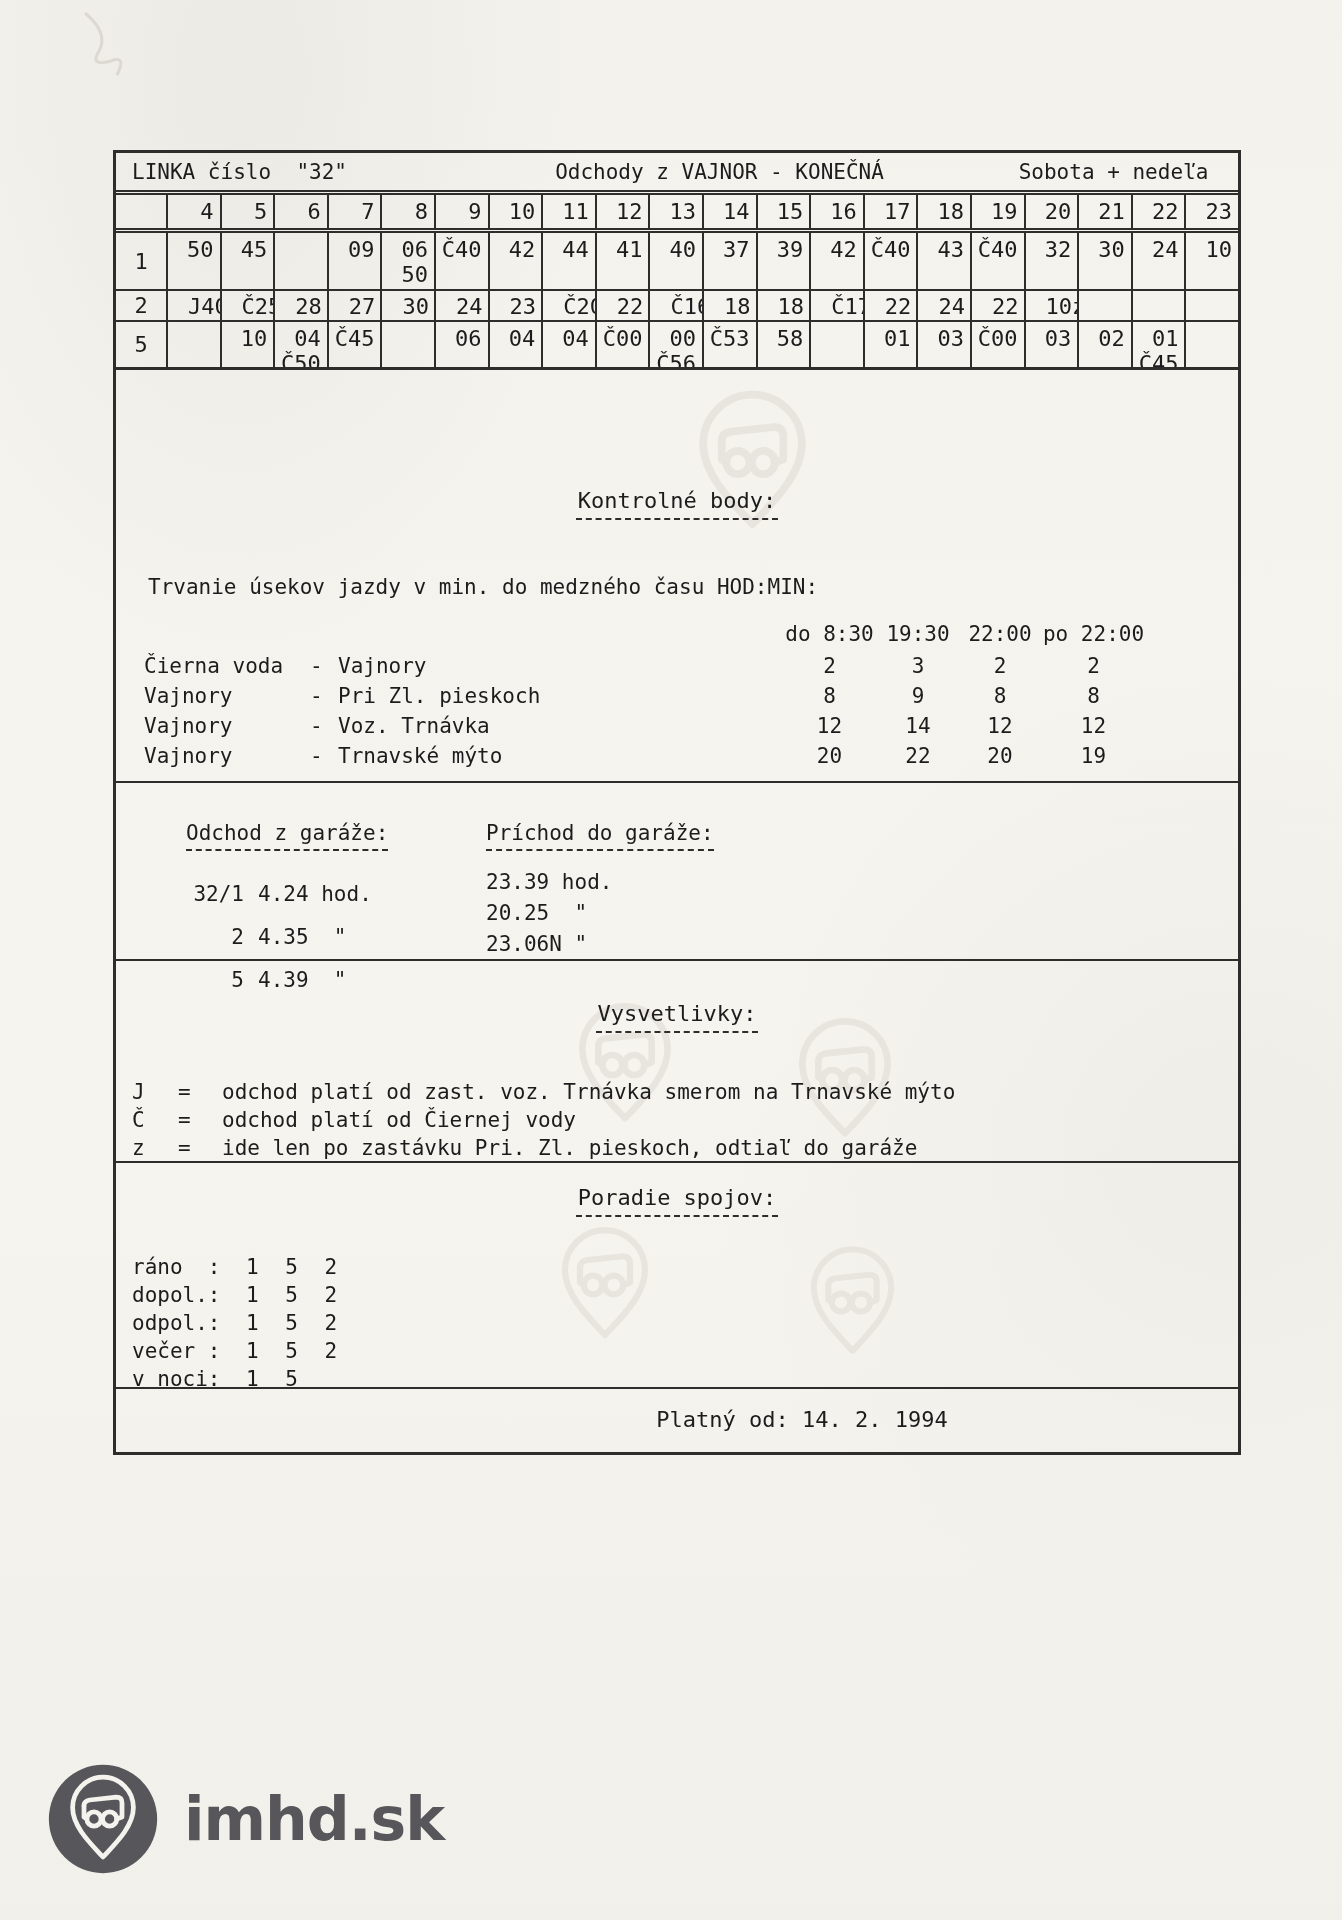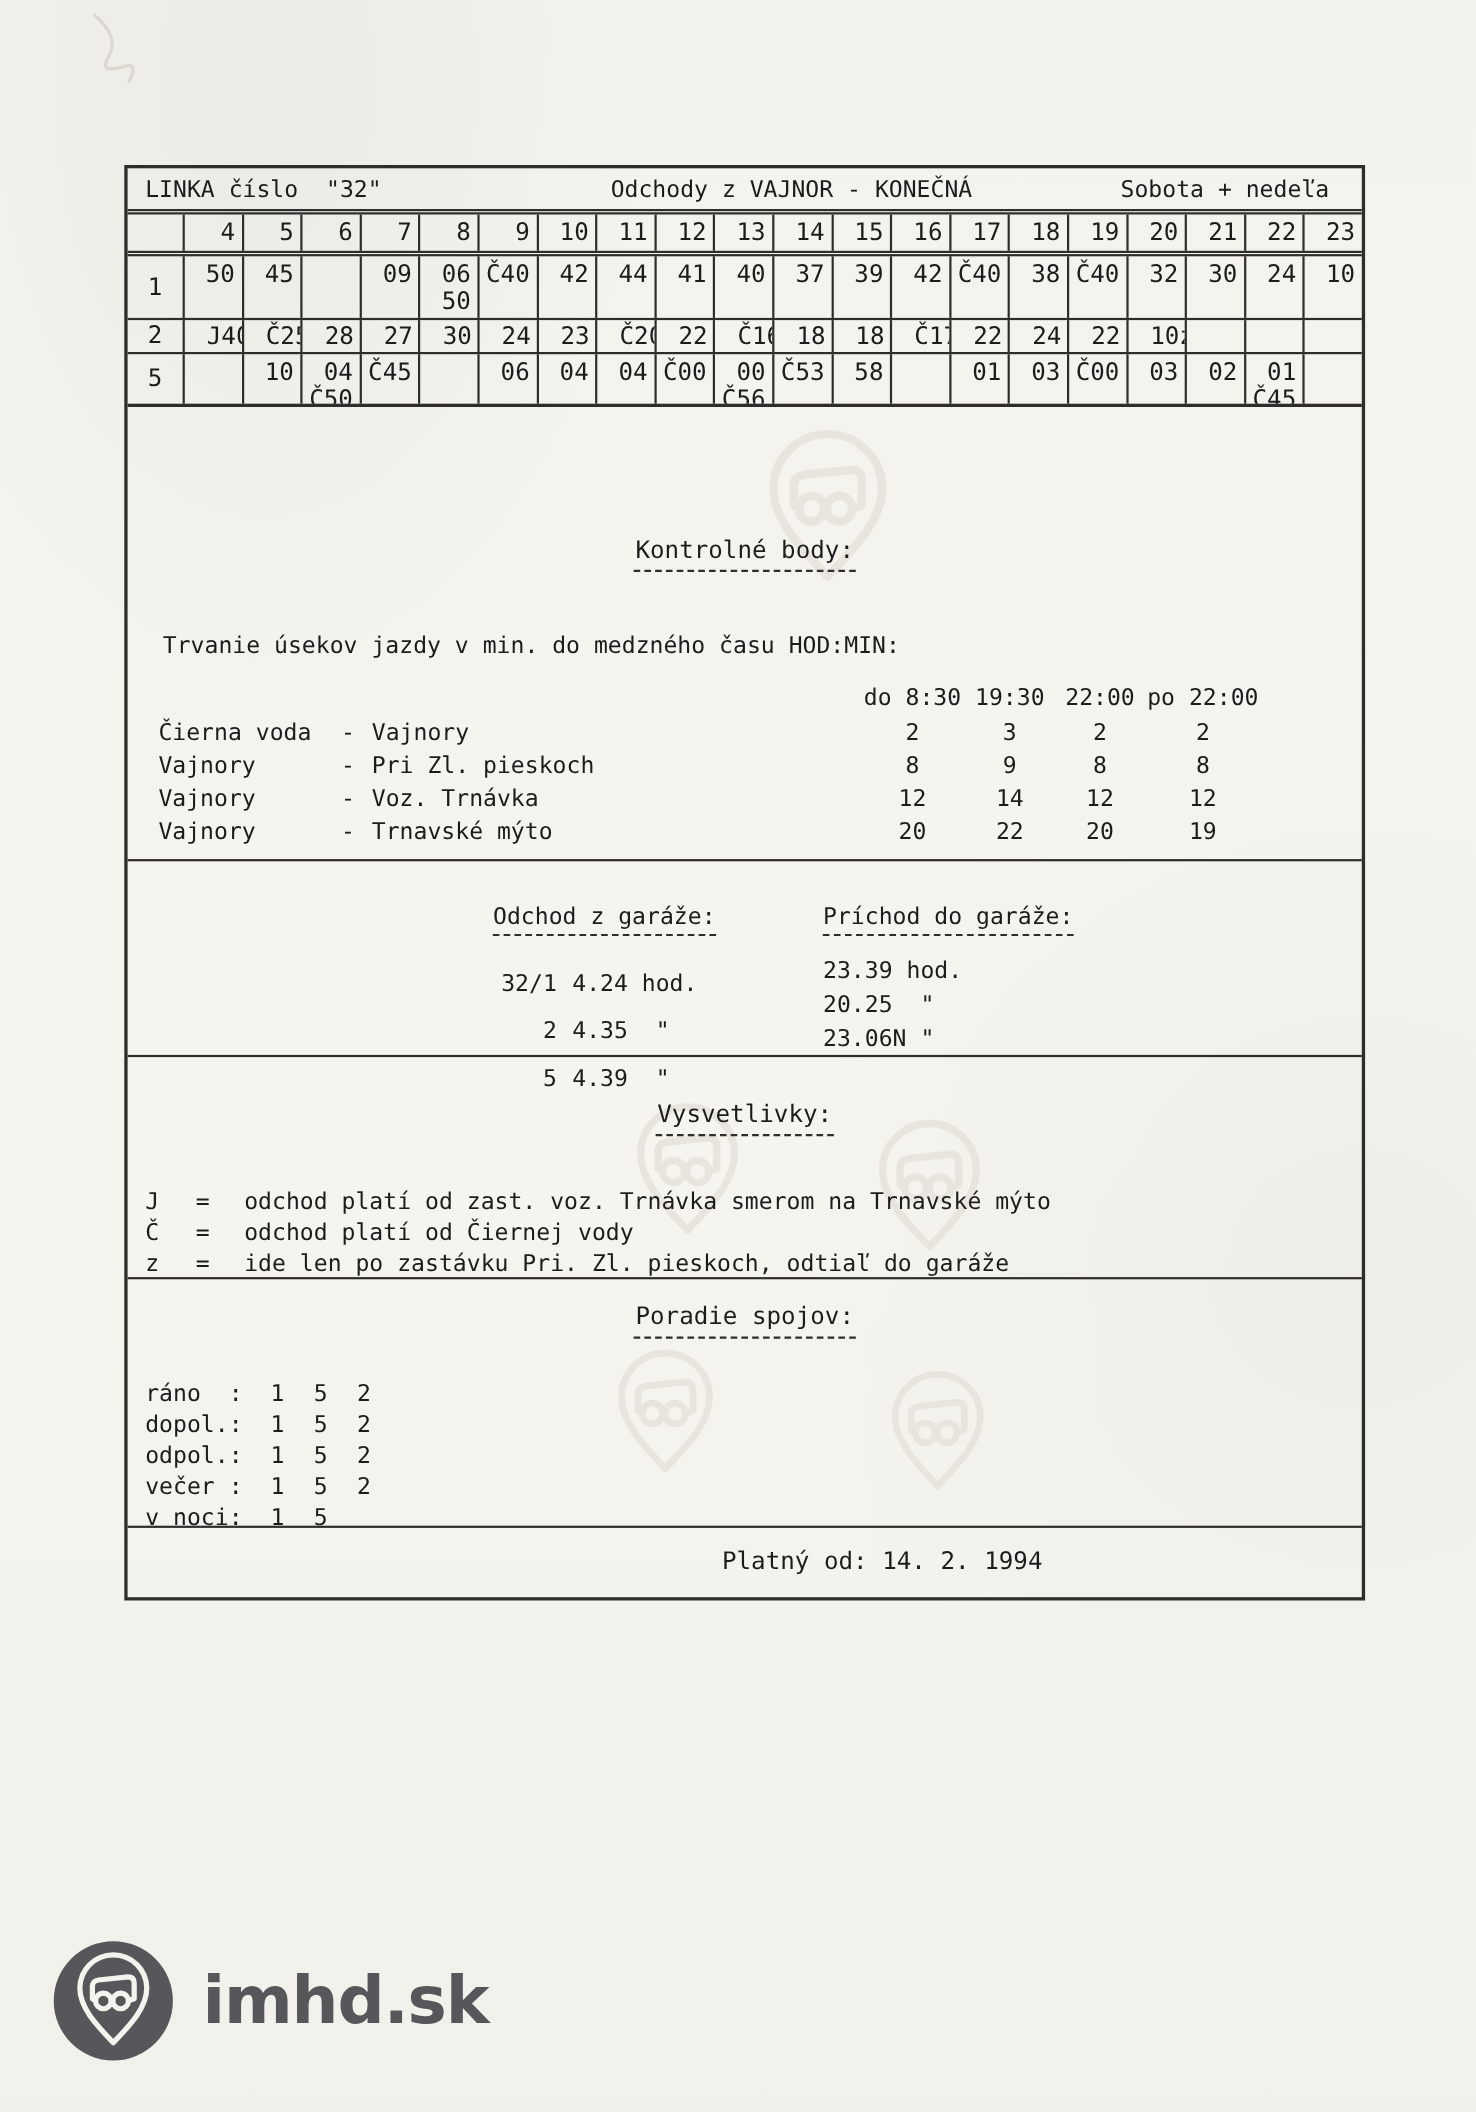--- a/index.html
+++ b/index.html
@@ -41,21 +41,21 @@
   .hr{position:absolute;left:0;width:100%;border-top:2px solid #2e2d2b;}
   
   .kb-intro{margin-top:55px;padding-left:32px;}
   .kb-rows{margin-top:18px;}
   .kb-row{display:grid;grid-template-columns:1fr 95px 82px 82px 105px;padding-left:28px;padding-right:92px;line-height:30px;}
   .kb-head{line-height:34px;}
   .kb-val{text-align:center;}
   .kb-from{display:inline-block;width:166px;}
   .kb-dash{display:inline-block;width:28px;}
   
-  .sec-garaz{display:flex;padding-left:70px;justify-content:center;}
+  .sec-garaz{display:flex;padding-left:70px;}
   .g-col1{width:300px;}
   .g-title .u{display:inline-block;border-bottom:2px dashed #2e2d2b;padding-bottom:4px;}
   .g-rows{margin-top:16px;}
   .g-row{line-height:31px;white-space:pre;}
   .g-course{display:inline-block;width:58px;text-align:right;margin-top:12px;}
   .g-time{display:inline-block;padding-left:14px;}
   
   .vy-items{margin-top:45px;}
   .vy-row{display:grid;grid-template-columns:46px 44px 1fr;padding-left:16px;line-height:28px;}
   
@@ -177,21 +177,21 @@
           <div class="tt-cell">
             <div class="tt-val">39</div>
           </div>
           <div class="tt-cell">
             <div class="tt-val">42</div>
           </div>
           <div class="tt-cell">
             <div class="tt-val">Č40</div>
           </div>
           <div class="tt-cell">
-            <div class="tt-val">38</div>
+            <div class="tt-val">43</div>
           </div>
           <div class="tt-cell">
             <div class="tt-val">Č40</div>
           </div>
           <div class="tt-cell">
             <div class="tt-val">32</div>
           </div>
           <div class="tt-cell">
             <div class="tt-val">30</div>
           </div>

